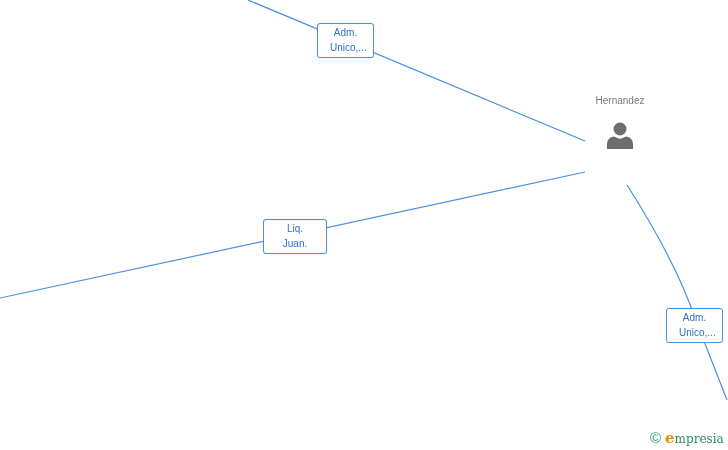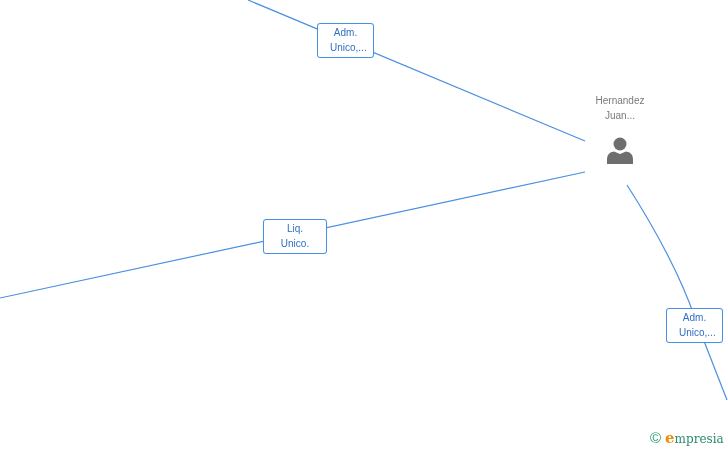--- a/index.html
+++ b/index.html
@@ -59,32 +59,31 @@
   <path d="M 627 185 Q 675 260 695 318 L 727 400" stroke="#4a90e2" stroke-width="1.2" fill="none"></path>
 </svg>
 
 <div class="edge-label" style="left:317px; top:23px; width:57px; height:35px;">
   <span>Adm.</span>
   <span>Unico,...</span>
 </div>
 
 <div class="edge-label" style="left:263px; top:219px; width:64px; height:35px;">
   <span>Liq.</span>
-  <span>Unico.</span>
+  <span>Juan.</span>
 </div>
 
 <div class="edge-label" style="left:666px; top:308px; width:57px; height:35px;">
   <span>Adm.</span>
   <span>Unico,...</span>
 </div>
 
 <div class="person-node">
   <div class="person-name">
     <span>Hernandez</span>
-    <span>Juan...</span>
   </div>
   <svg class="person-icon" viewBox="0 0 30 30">
     <circle cx="15" cy="9" r="6.5" fill="#6e6e6e"></circle>
     <path d="M 2 29 L 2 24 Q 2 17.5 9 16.5 L 15 19 L 21 16.5 Q 28 17.5 28 24 L 28 29 Z" fill="#6e6e6e"></path>
   </svg>
 </div>
 
 <div class="footer">
   <span class="copyright">©</span>
   <span class="brand"><span class="e">e</span><span>mpresia</span></span>

